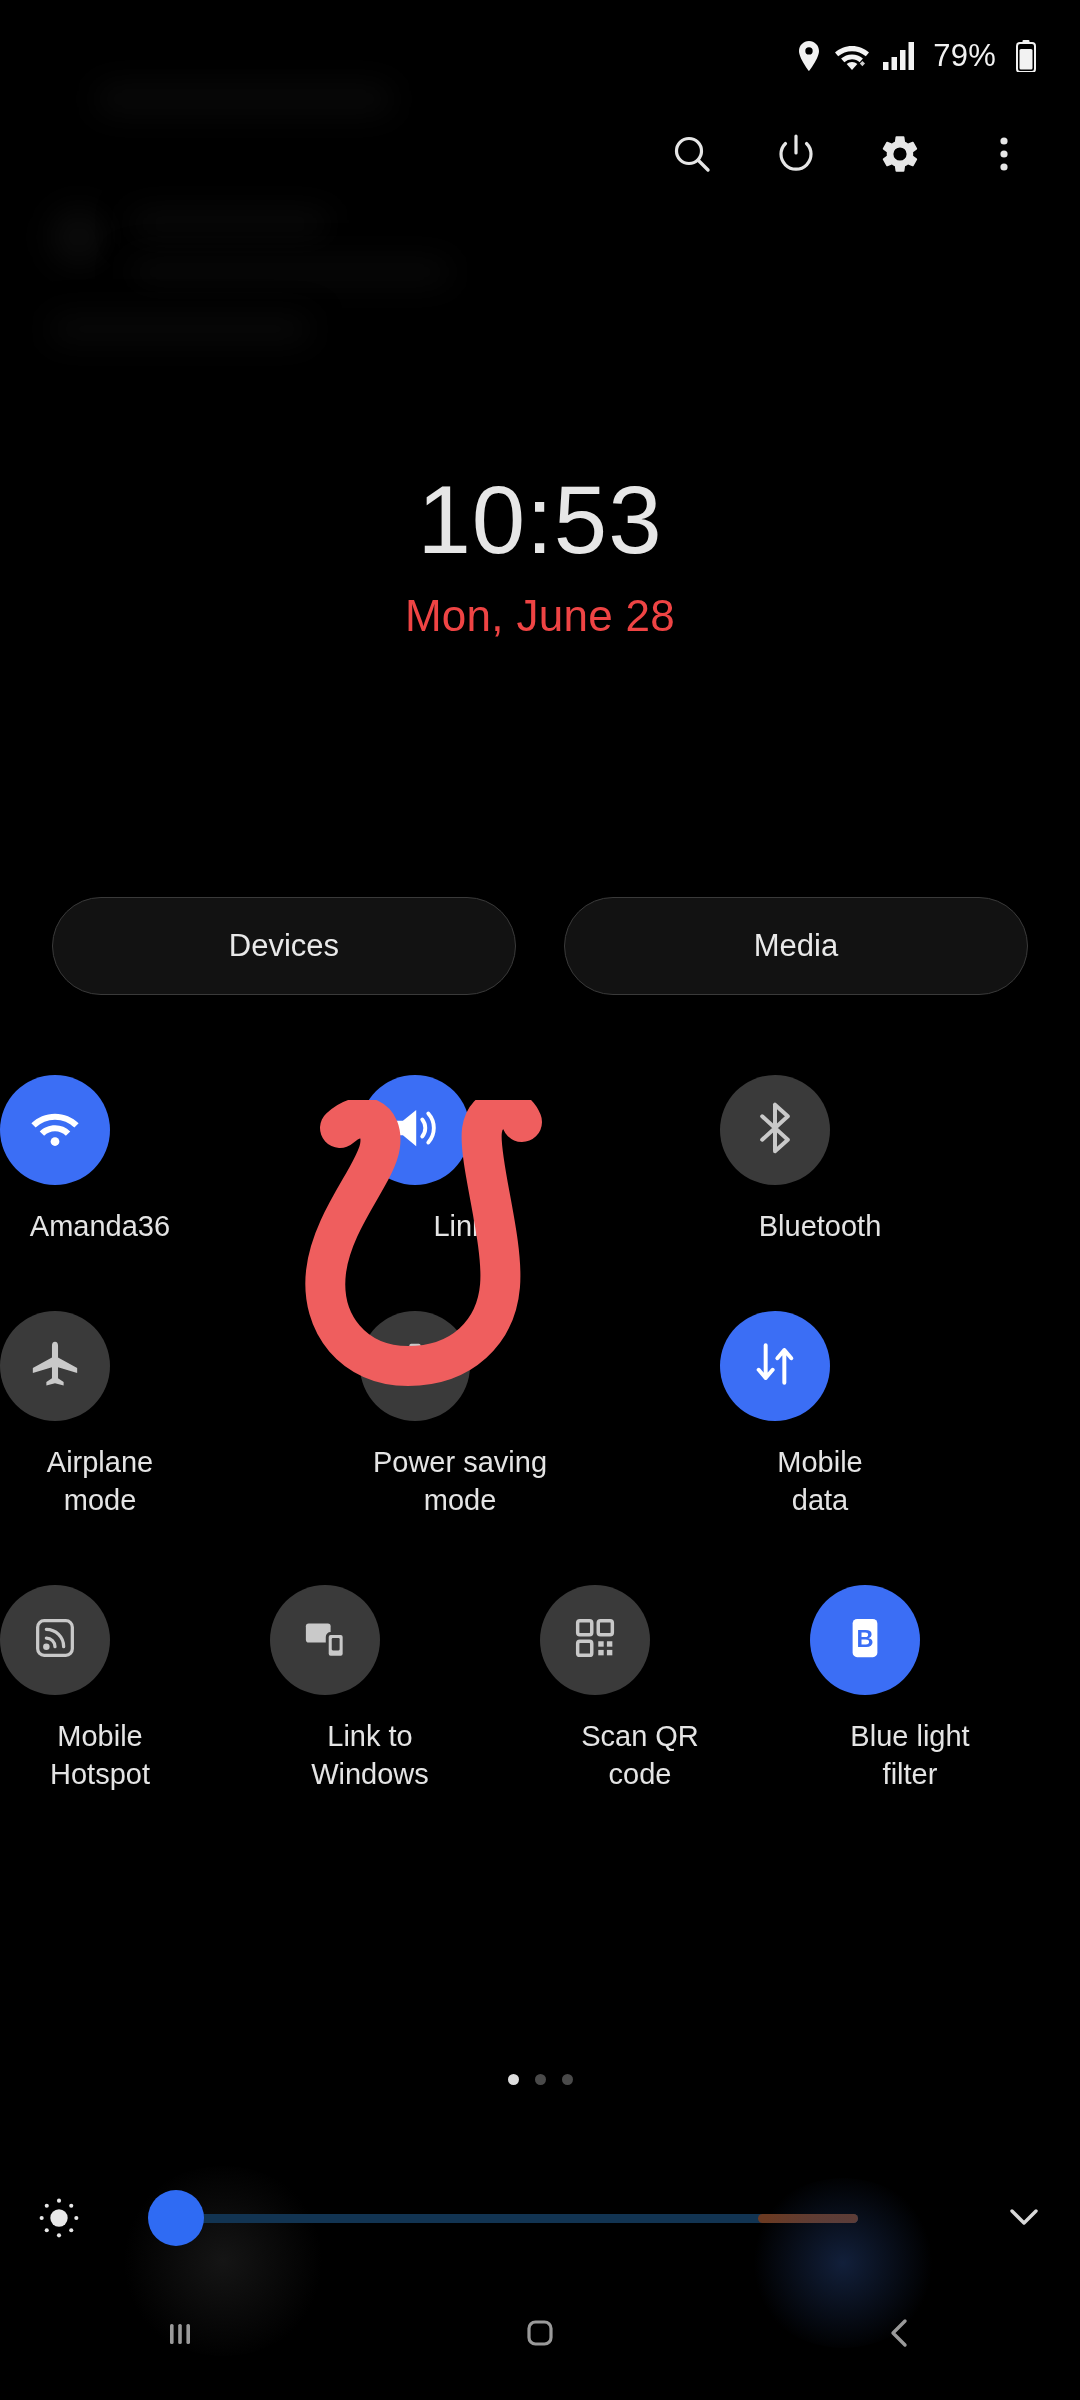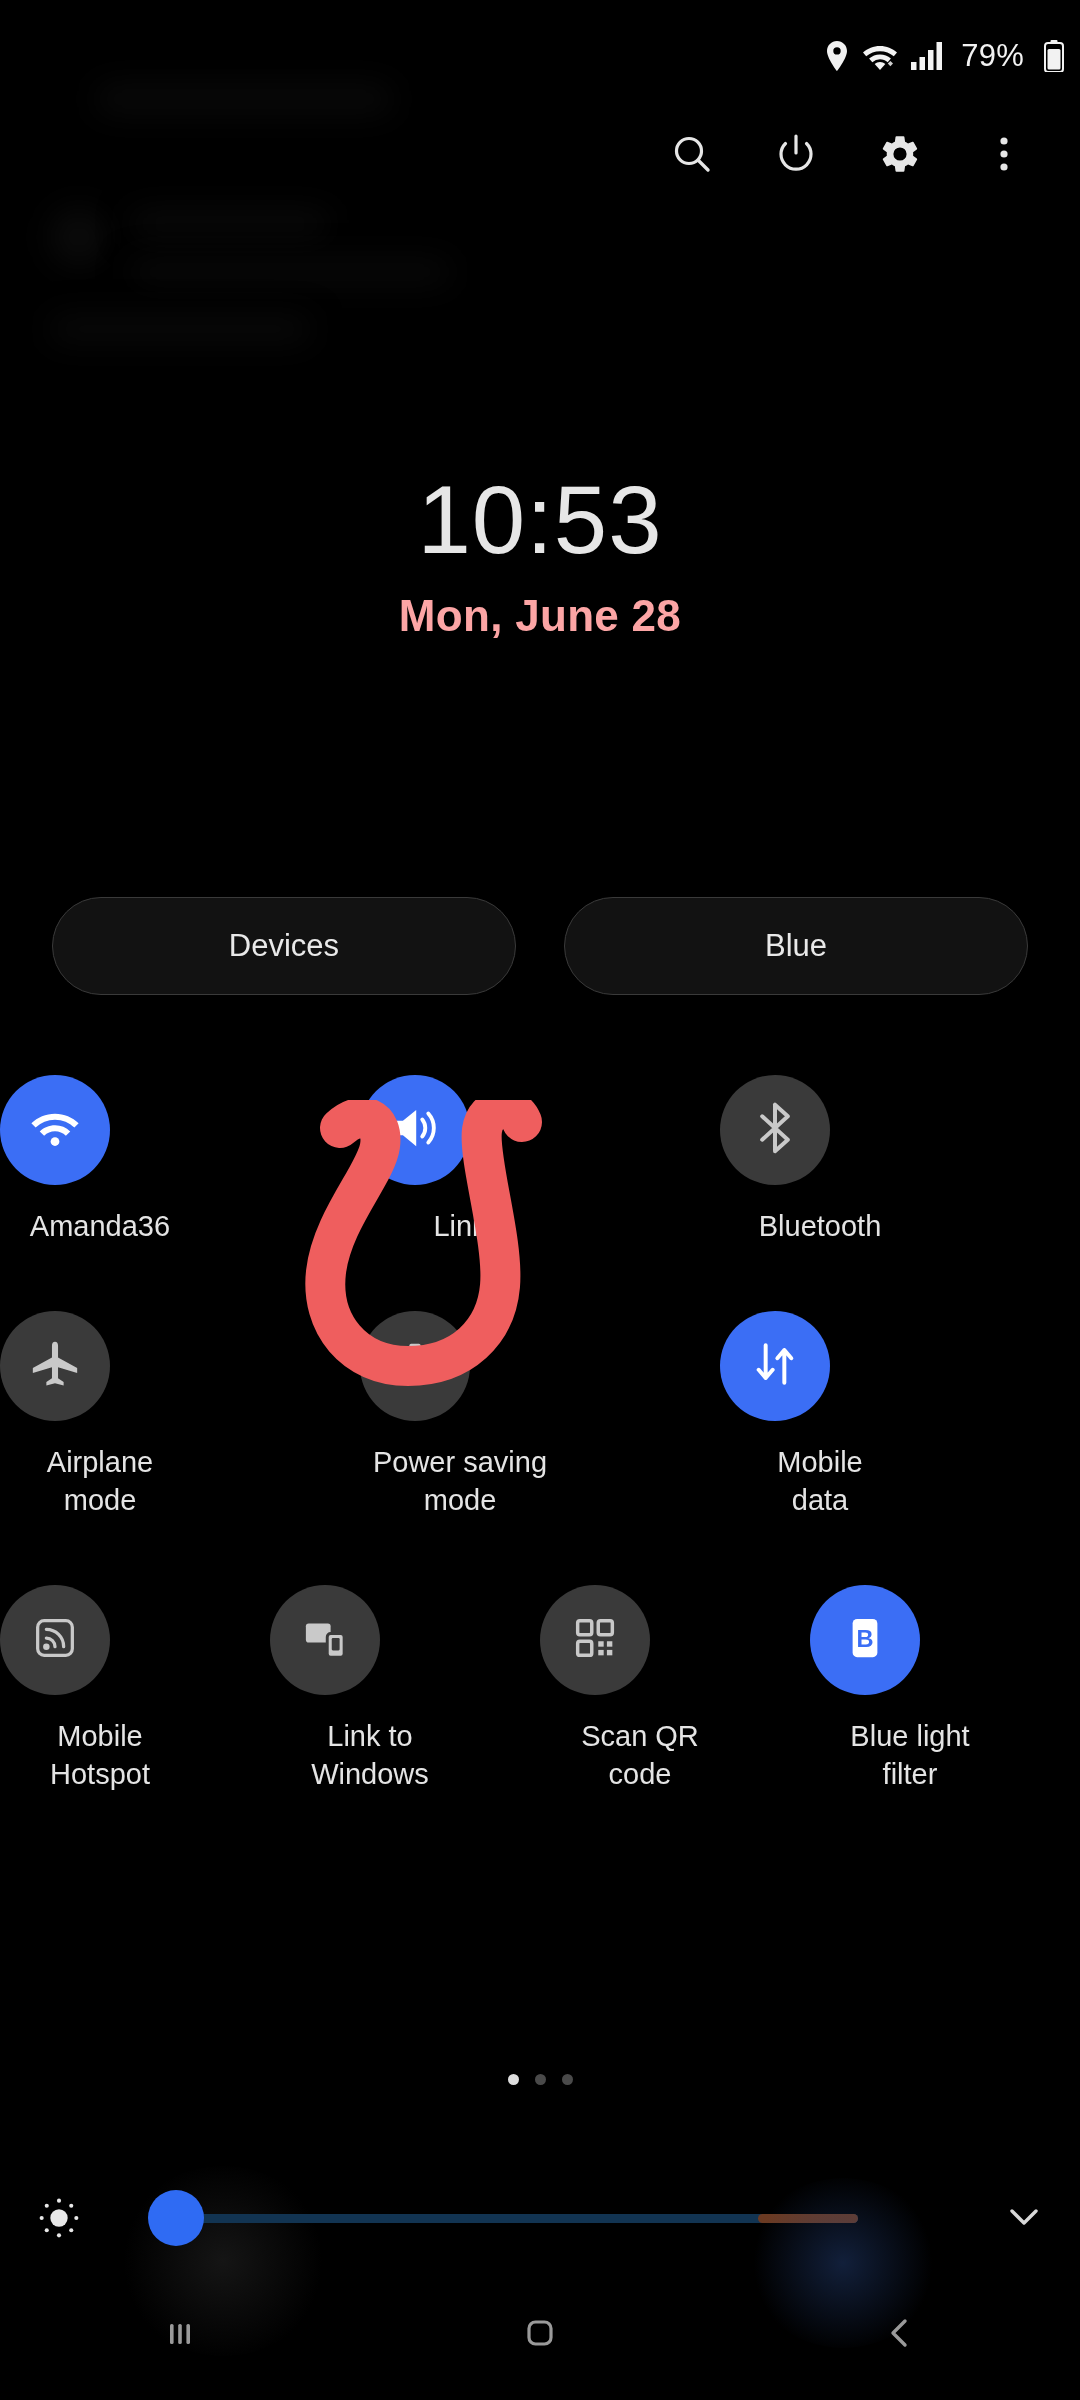--- a/index.html
+++ b/index.html
@@ -13,21 +13,21 @@
     position:relative;
     width:1080px; height:2400px;
     background:#000;
     color:#e8e8e8;
   }
 
   
   #status-bar {
     position:absolute; top:0; left:0; right:0; height:112px;
     display:flex; align-items:center; justify-content:flex-end;
-    padding-right:16px; gap:14px;
+    padding-right:44px; gap:14px;
   }
   .sb-icon { display:flex; align-items:center; }
   .sb-batt-text {
     font-size:31px; color:#f2f2f2; letter-spacing:0.2px;
     margin-left:4px; margin-right:6px;
   }
 
   
   #header-toolbar {
     position:absolute; top:112px; left:0; right:0; height:88px;
@@ -47,21 +47,21 @@
   #clock-block {
     position:absolute; top:470px; left:0; right:0;
     display:flex; flex-direction:column; align-items:center;
   }
   #clock-time {
     font-size:96px; font-weight:300; color:#e6e6e6;
     line-height:1.05; letter-spacing:1px;text-align:center;
   }
   #clock-date {
     margin-top:20px;
-    font-size:44px; font-weight:700; color:#fca5a5;
+    font-size:44px; font-weight:400; color:#ef4444;
     letter-spacing:0.3px;
   }
 
   
   #pill-row {
     position:absolute; top:897px; left:52px; right:52px;
     display:flex; gap:48px;
   }
   .pill {
     flex:1; height:98px; border-radius:49px;
@@ -236,21 +236,21 @@
     </div>
   </div>
 
   <div id="clock-block">
     <div id="clock-time">10:53</div>
     <div id="clock-date">Mon, June 28</div>
   </div>
 
   <div id="pill-row">
     <div class="pill">Devices</div>
-    <div class="pill">Blue</div>
+    <div class="pill">Media</div>
   </div>
 
   <div id="toggle-grid">
 
     <div class="toggle-row">
       <div class="toggle-cell">
         <div class="toggle-circle on">
           <span>
             <svg width="60" height="60" viewBox="0 0 48 48">
               <path d="M24 12.5c-7.3 0-14 2.9-18.9 7.6l3.4 3.5A22.2 22.2 0 0 1 24 17.3c6 0 11.4 2.4 15.5 6.3l3.4-3.5C38 15.4 31.3 12.5 24 12.5z" fill="#fff"></path>

